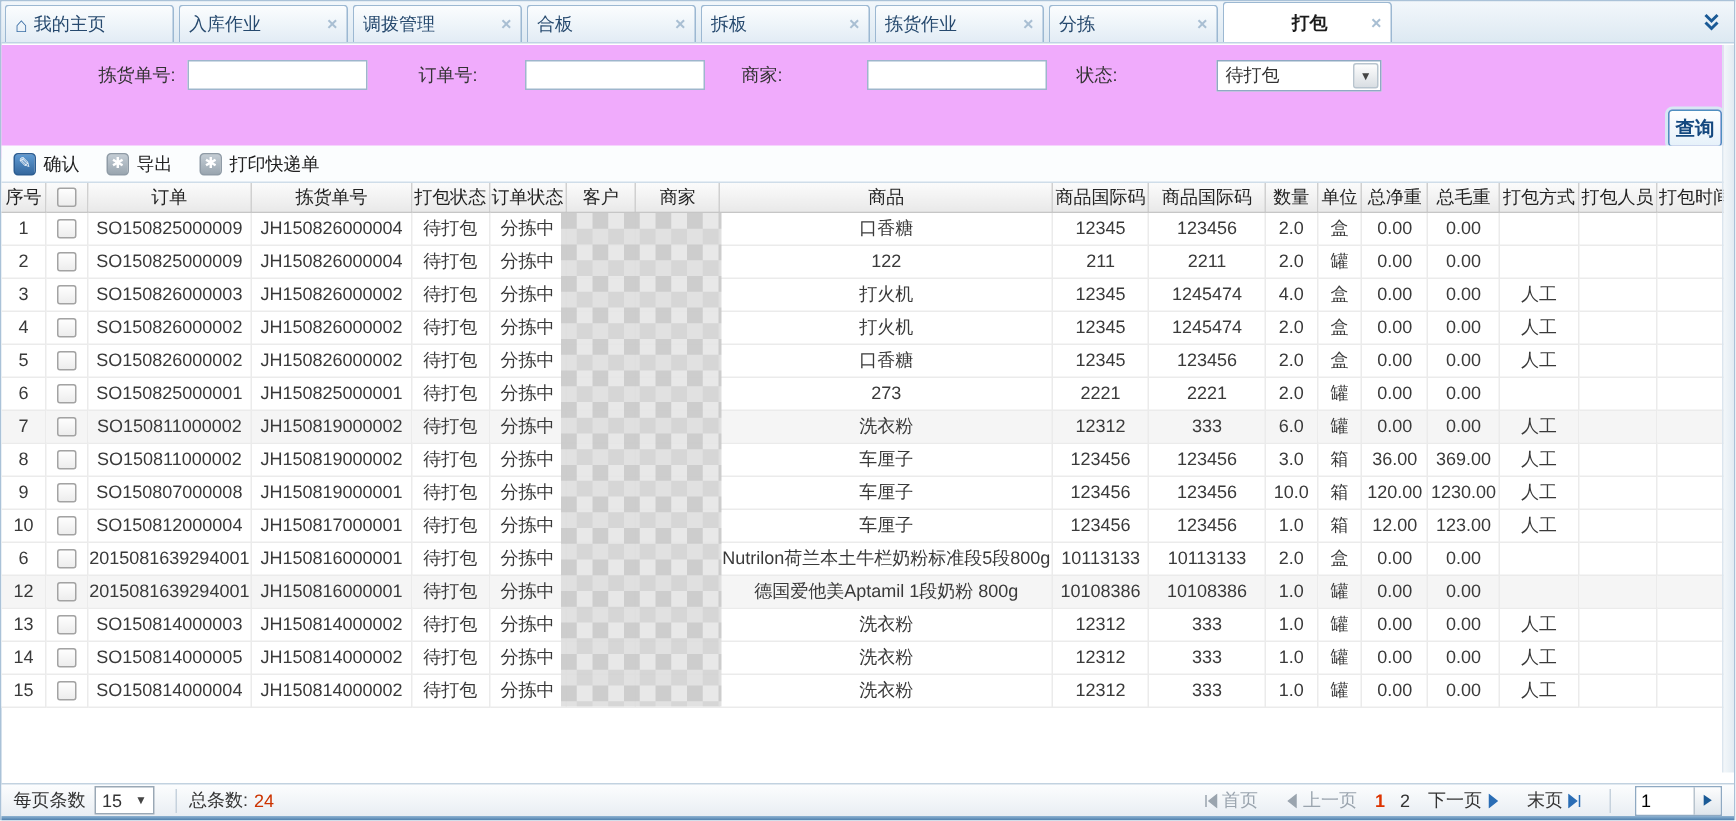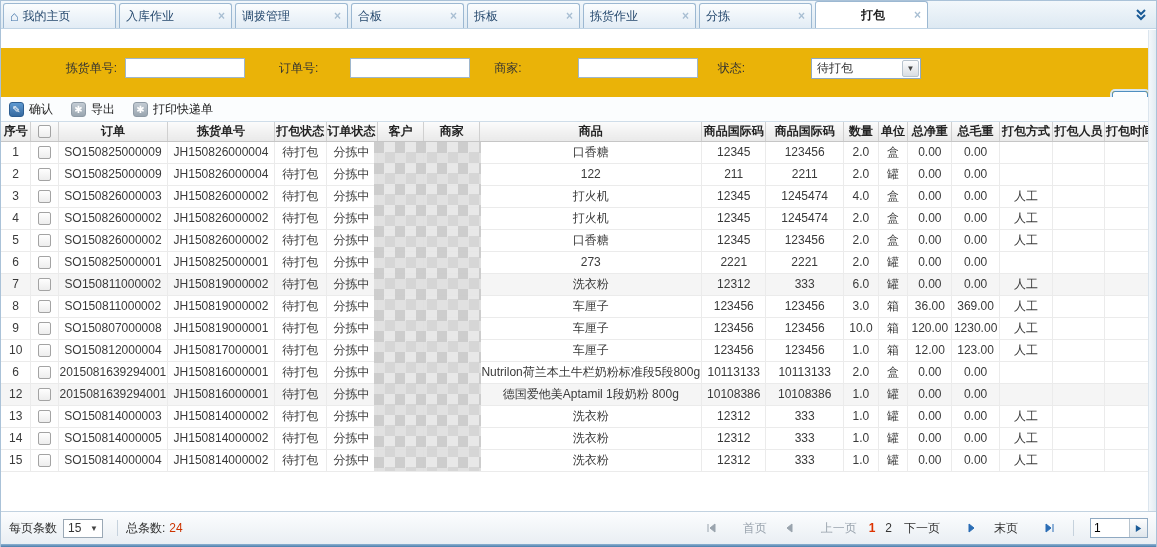--- a/index.html
+++ b/index.html
@@ -30,21 +30,21 @@
   .tab .tab-close { color:#a9bfd3; font-weight:bold; font-size:12px; margin-left:4px; }
   .tab .home-ic { color:#3a6ea5; font-size:14px; margin-right:4px; line-height:1; }
   .tab-overflow {
     position:absolute; right:6px; top:6px; width:18px; height:16px;
     color:#1a5a96; font-weight:bold; display:flex; align-items:center; justify-content:center;
   }
 
   
   .searchpanel {
     position:absolute; top:29px; left:0; right:0; height:76px;
-    background:#eab308; border-bottom:1px solid #cfdde9; padding:9px 0 0 24px;margin-top:18px;
+    background:#f0abfc; border-bottom:1px solid #cfdde9; padding:9px 0 0 24px;
   }
   .search-row { display:flex; align-items:center; height:22px; }
   .s-label { color:#333; }
   .s-label.w1 { width:92px; text-align:right; margin-right:8px; }
   .s-input { width:120px; height:20px; border:1px solid #9eb6cc; background:#fff; padding:0 3px; font-size:12px; }
   .gap1 { margin-left:34px; } .gap2 { margin-left:24px; } .gap3 { margin-left:20px; }
   .sel {
     width:110px; height:21px; border:1px solid #8fa9c2; background:#fff;
     display:flex; align-items:center; padding-left:5px; position:relative; margin-left:66px;
   }
@@ -73,21 +73,21 @@
   }
   .tool-ic.edit-icon { background:linear-gradient(#5f9ad2,#35699f); border:1px solid #2c5d91; }
   .tool-ic.star-icon { background:linear-gradient(#c3ccd4,#9aa6b0); border:1px solid #8f9ba6; }
 
   
   .tablewrap { position:absolute; top:121px; left:0; right:0; height:349px; background:#fff; }
   table { border-collapse:collapse; table-layout:fixed; }
   th {
     height:19px; background:linear-gradient(#fbfbfb,#e9e9e9);
     border-right:1px solid #d0d0d0; border-bottom:1px solid #c6c6c6;
-    font-weight:bold; color:#222; font-size:12px; padding:0 1px;
+    font-weight:normal; color:#222; font-size:12px; padding:0 1px;
     overflow:hidden; white-space:nowrap;
   }
   td {
     height:22px; border-right:1px solid #ebebeb; border-bottom:1px solid #ebebeb;
     text-align:center; color:#3a3a3a; font-size:12px; padding:0 1px;
     overflow:hidden; white-space:nowrap;
   }
   tr.shaded td { background:#f5f5f5; }
   .cb {
     width:13px; height:13px; border:1px solid #a3a3a3; border-radius:2px;
@@ -99,33 +99,33 @@
       conic-gradient(from 0deg at 50% 50%, #e6e6e6 25%, #d2d2d2 25% 50%, #dedede 50% 75%, #c9c9c9 75%);
     background-size:21px 21px; opacity:.92;
   }
   .right-strip {
     position:absolute; top:29px; bottom:32px; right:0; width:8px;
     background:linear-gradient(to right,#f3f7fa,#e2ebf2); border-left:1px solid #dbe5ee;
   }
 
   
   .pagebar {
-    position:absolute; left:0; right:0; bottom:3px; height:33px;
+    position:absolute; left:0; right:0; bottom:3px; height:22px;
     background:linear-gradient(#fcfdfe,#e9eef3); border-top:1px solid #c2d2e0;
     display:flex; align-items:center; padding:0 8px; color:#333;
   }
   .pp-sel {
     width:40px; height:19px; border:1px solid #9aa8b5; background:#fff; margin:0 6px;
     display:flex; align-items:center; justify-content:space-between; padding:0 4px; font-size:12px;
   }
   .pp-sel .car { font-size:8px; color:#444; }
   .vdiv { width:1px; height:16px; background:#c6d2dd; margin:0 8px; }
   .total-num { color:#cc3300; margin-left:4px; }
   .pright { margin-left:auto; display:flex; align-items:center; }
-  .nav-item { display:flex; align-items:center; margin:0 7px;gap:24px; }
+  .nav-item { display:flex; align-items:center; margin:0 7px; }
   .nav-item.disabled { color:#9aa4ae; }
   .nav-item svg { margin:0 3px; }
   .page-num { margin:0 5px; cursor:pointer; color:#333; }
   .page-num.current { color:#dd3300; font-weight:bold; }
   .goto-wrap { display:flex; align-items:center; margin-left:8px; border:1px solid #8fa9c2; background:#fff; height:20px; }
   .goto-input { width:38px; height:18px; border:none; padding:0 3px; font-size:12px; outline:none; }
   .goto-btn {
     width:18px; height:18px; background:linear-gradient(#fdfdfd,#dfe6ec); border-left:1px solid #b8c4ce;
     display:flex; align-items:center; justify-content:center; color:#1a5a96;
   }

